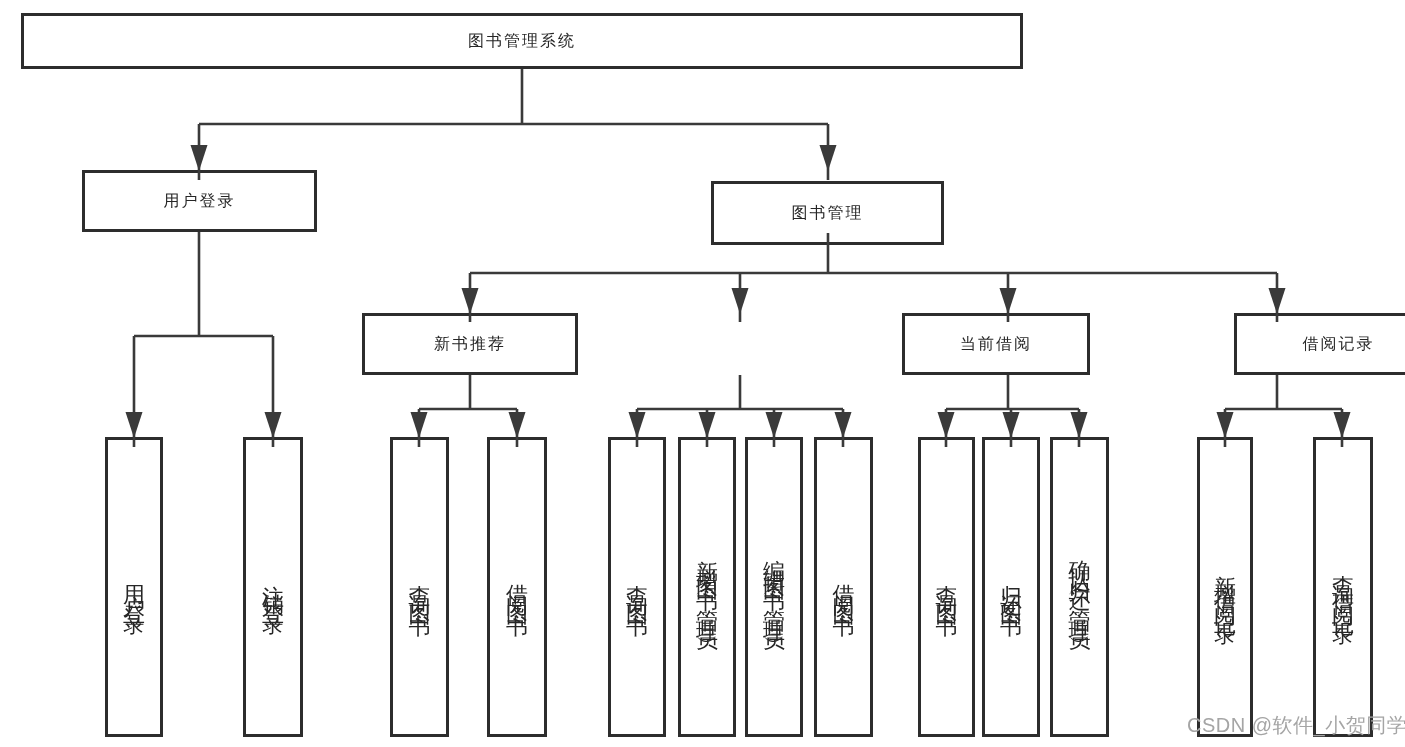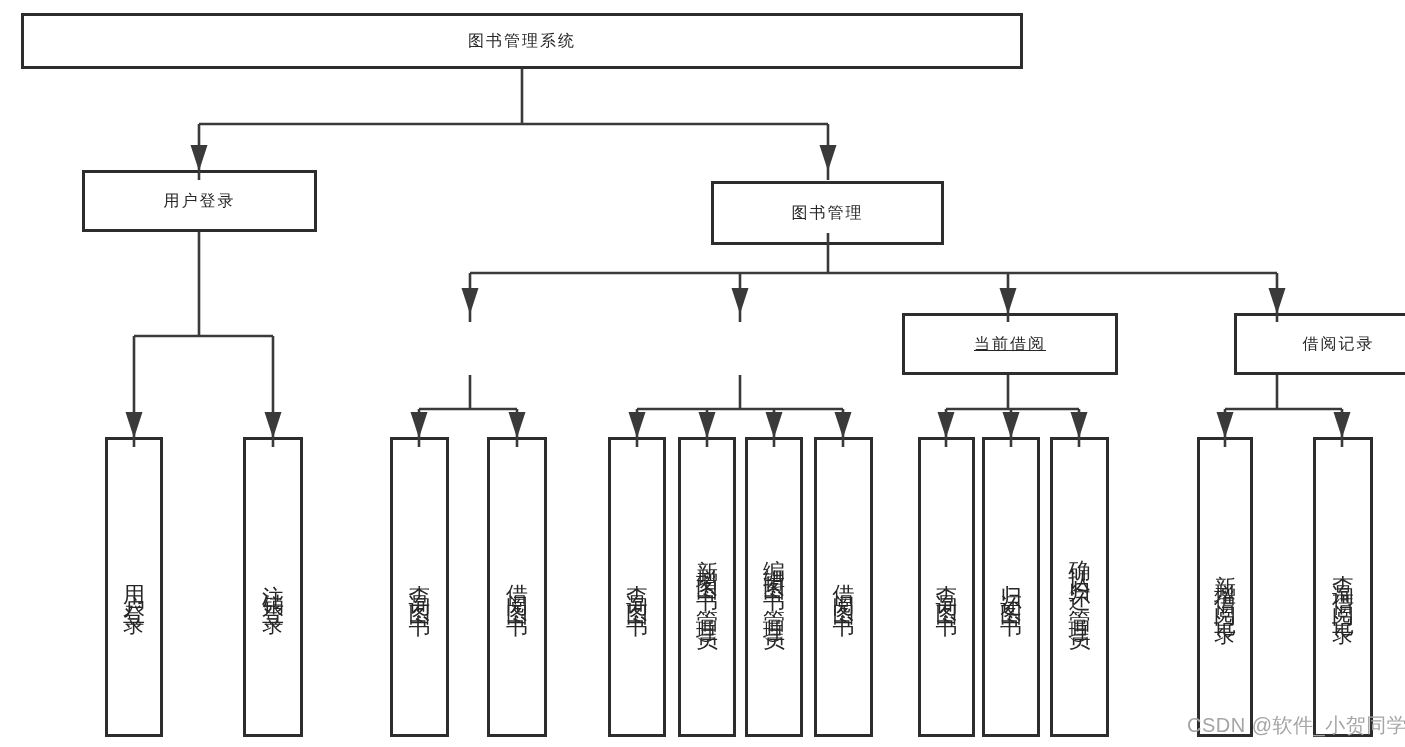--- a/index.html
+++ b/index.html
@@ -97,21 +97,24 @@
     <span class="hlabel">图书管理系统</span>
   </div>
 
   <div class="node" style="left:82px;top:170px;width:235px;height:62px;">
     <span class="hlabel">用户登录</span>
   </div>
   <div class="node" style="left:711px;top:169px;width:233px;height:64px;margin-top:12px;">
     <span class="hlabel">图书管理</span>
   </div>
 
-  <div class="node" style="left:902px;top:313px;width:216px;height:62px;text-decoration:underline;">
+  <div class="node" style="left:362px;top:313px;width:216px;height:62px;">
+    <span class="hlabel">新书推荐</span>
+  </div>
+  <div class="node" style="left:902px;top:313px;width:188px;height:62px;">
     <span class="hlabel">当前借阅</span>
   </div>
   <div class="node" style="left:1234px;top:313px;width:209px;height:62px;">
     <span class="hlabel">借阅记录</span>
   </div>
 
   <div class="node leaf" style="left:105px;width:58px;">
     <span class="vlabel">用户登录</span>
   </div>
   <div class="node leaf" style="left:243px;width:60px;">

